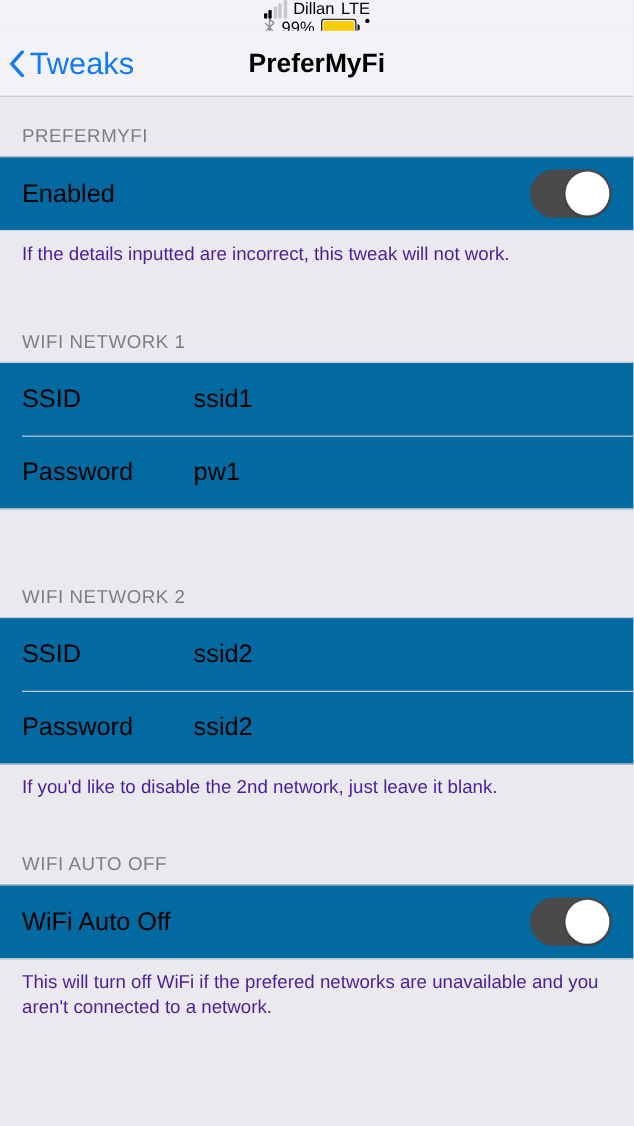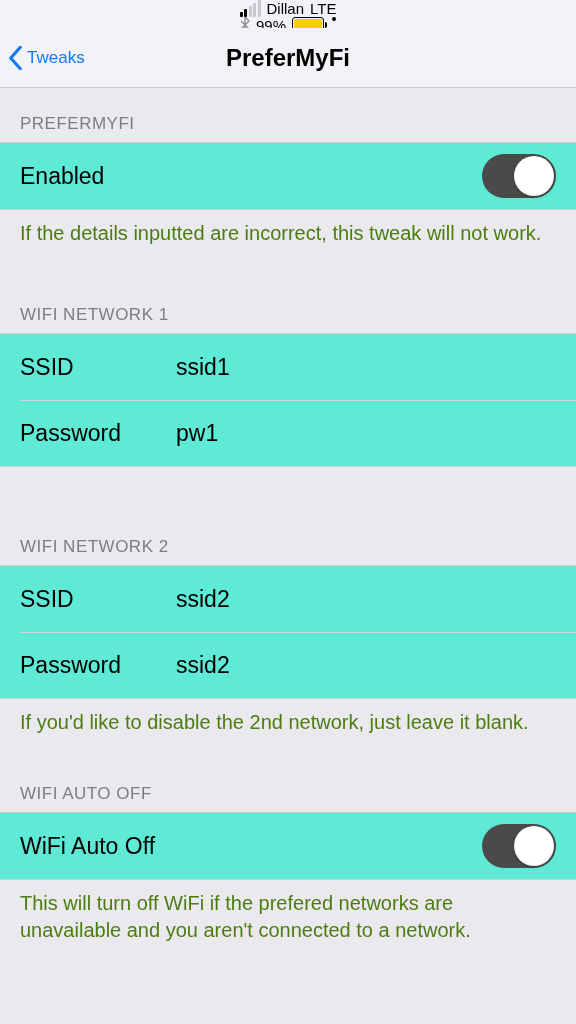--- a/index.html
+++ b/index.html
@@ -58,45 +58,45 @@
   height: 60px;
   background: #f3f2f7;
   border-bottom: 1px solid #c8c7cc;
   display: flex;
   align-items: center;
   position: relative;
   padding: 0 8px;
 }
 .nav-back {
   display: flex; align-items: center; gap: 4px;
-  color: #137af6; font-size: 17px;
+  color: #137af6; font-size: 28px;
 }
 .nav-back svg { width: 15px; height: 24px; }
 .nav-title {
   position: absolute; left: 0; right: 0; text-align: center;
   font-size: 24px; font-weight: 600; pointer-events: none;
 }
 
 
 .section-header {
   padding: 26px 20px 8px 20px;
   font-size: 17px;
   color: #7d7d82;
   letter-spacing: 0.5px;
 }
 .section-header.tall { padding-top: 52px; }
 .section-footer {
   padding: 10px 20px 6px 20px;
-  font-size: 20px;
-  color: #4d7c0f;
+  font-size: 17px;
+  color: #4c1d95;
   line-height: 1.35;
 }
 
 .cell-group {
-  background: #5eead4;
+  background: #0369a1;
   border-top: 1px solid #cfcfd3;
   border-bottom: 1px solid #cfcfd3;
 }
 .cell {
   min-height: 66px;
   display: flex;
   align-items: center;
   padding: 0 20px;
   font-size: 23px;
   position: relative;

